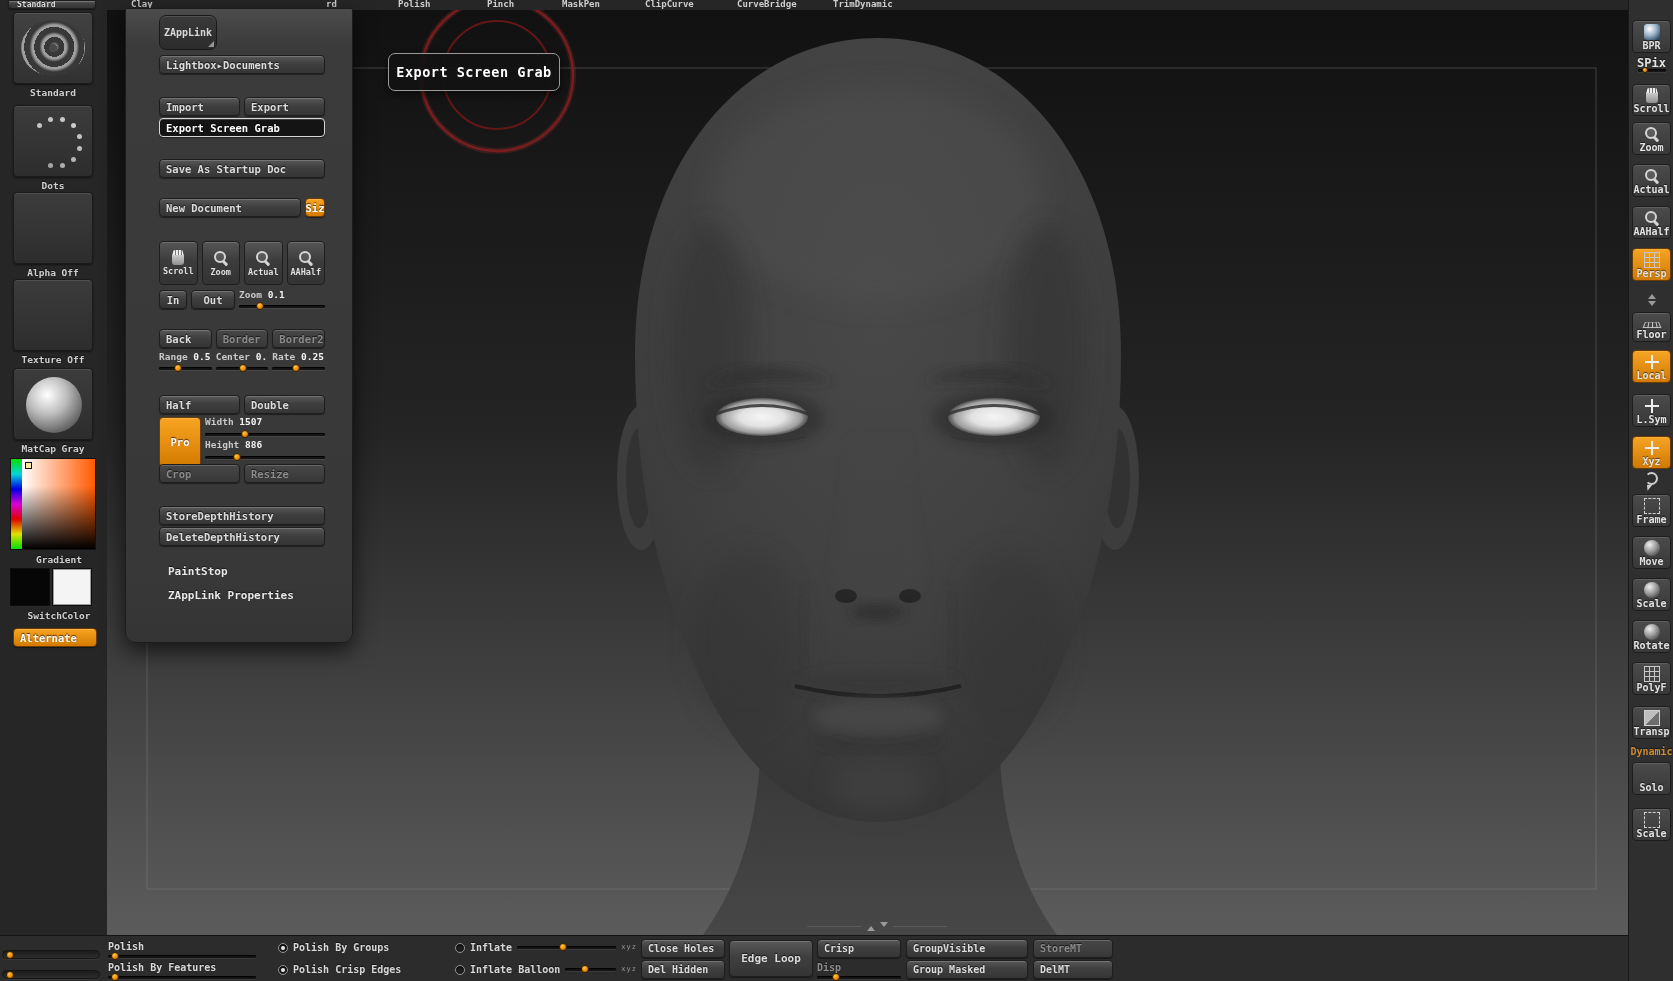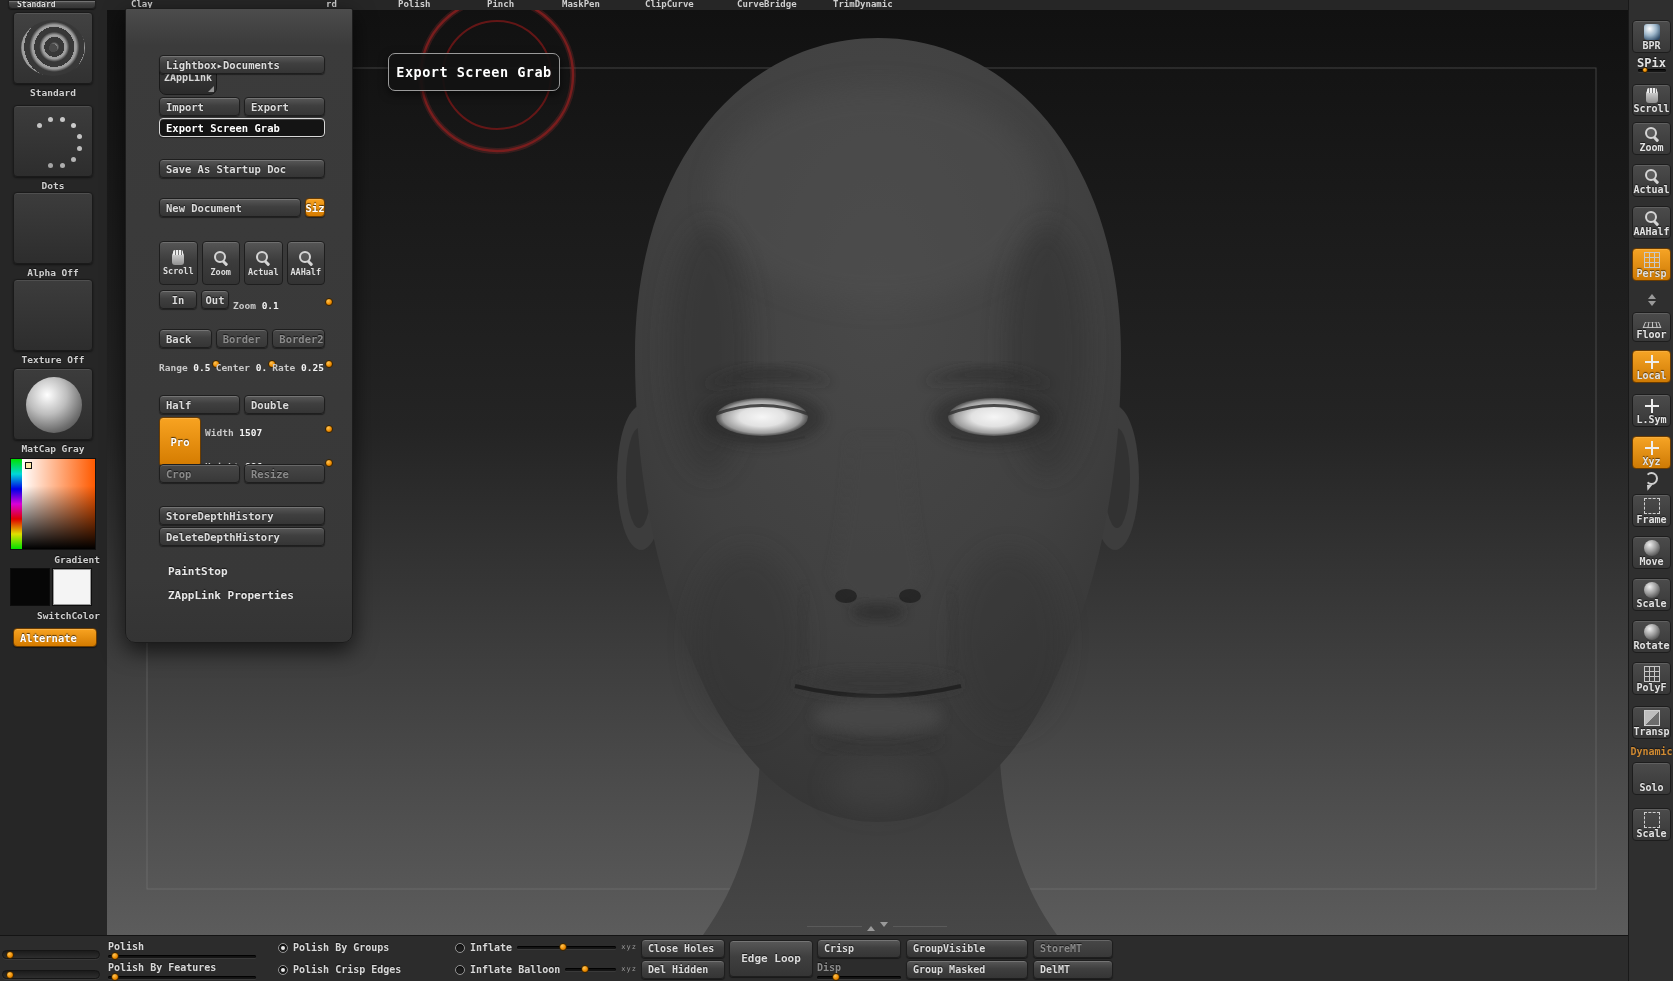--- a/index.html
+++ b/index.html
@@ -21,21 +21,21 @@
   .btn.orange { background:linear-gradient(#f8a321,#d47b00); color:#fff; border-color:#6b3c00; }
   .btn.dim { color:#8b8b8b; background:linear-gradient(#474747,#383838); }
   .btn.selected { background:#141414; border:1px solid #d8d8d8; color:#fff; }
 
   
   .track { position:relative; height:3px; background:#151515; border-radius:2px;
            box-shadow:0 1px 0 rgba(255,255,255,.07), inset 0 1px 1px #000; }
   .handle { position:absolute; top:-3px; width:8px; height:8px; border-radius:50%;
             background:radial-gradient(circle at 35% 30%, #ffc659, #ef8d00 55%, #a85a00);
             border:1px solid #3a2400; }
-  .mini-slider { position:relative; display:flex; flex-direction:row; justify-content:space-between; height:18px;margin-top:11px; }
+  .mini-slider { position:relative; display:flex; flex-direction:column; justify-content:space-between; height:18px; }
   .mini-slider .txt { font-size:9.5px; line-height:10px; color:#c9c9c9; font-weight:bold; white-space:nowrap; overflow:hidden; }
   .mini-slider .txt b { color:#f2f2f2; }
 
   
   .top-strip { position:absolute; left:0; top:0; width:1628px; height:10px; z-index:6; }
   .top-partial { position:absolute; left:8px; top:0; width:88px; height:9px;
     font-size:8px; line-height:8px; border-radius:0 0 4px 4px; padding:0 8px; }
   .top-brush { position:absolute; top:0; font-size:9px; line-height:9px; font-weight:bold; color:#cfcfcf; }
   .top-dot { position:absolute; top:8px; width:5px; height:5px; border-radius:50%;
     background:radial-gradient(circle at 35% 30%, #ffc659, #ee8c00 60%, #a85a00); }
@@ -47,21 +47,21 @@
   .rings { position:absolute; left:400px; top:10px; z-index:7; pointer-events:none; }
 
   
   .left-shelf { position:absolute; left:0; top:10px; width:107px; height:925px; z-index:4; }
   .shelf-abs { position:absolute; }
   .tile { width:80px; height:72px; background:linear-gradient(#424242,#313131);
     border:1px solid #1a1a1a; border-radius:4px; position:relative; overflow:hidden;
     box-shadow:inset 0 1px 0 rgba(255,255,255,.1), 0 1px 2px rgba(0,0,0,.5); }
   .shelf-label { font-size:9.5px; font-weight:bold; color:#cfcfcf; text-shadow:0 -1px 1px rgba(0,0,0,.6);
     width:100px; text-align:center; }
-  .shelf-label.left { text-align:right; padding-left:18px; }
+  .shelf-label.left { text-align:center; padding-left:18px; }
   .tile-swirl::before { content:""; position:absolute; inset:7px; border-radius:50%;
     background:
       radial-gradient(circle at 50% 50%, #4a4a4a 0 9%, transparent 10%),
       repeating-radial-gradient(circle at 52% 48%, #9e9e9e 0 2px, #383838 5px 10px),
       conic-gradient(#555,#8a8a8a,#4a4a4a,#7b7b7b,#555); }
   .dot-arc { position:absolute; left:23px; top:17px; width:5px; height:5px; border-radius:50%; background:#c4c4c4;
     box-shadow: 11px -6px 0 #c4c4c4, 23px -6px 0 #c8c8c8, 34px 0 0 #cccccc, 40px 11px 0 #c4c4c4,
                 40px 23px 0 #bdbdbd, 34px 34px 0 #b5b5b5, 23px 40px 0 #aeaeae, 11px 40px 0 #a5a5a5; }
   .tile-dark { background:linear-gradient(#3c3c3c,#2d2d2d); }
   .matcap-sphere { position:absolute; left:12px; top:8px; width:56px; height:56px; border-radius:50%;
@@ -79,21 +79,21 @@
 
   
   .menu-panel { position:absolute; left:125px; top:8px; width:228px; height:635px; z-index:8;
     background:linear-gradient(#4c4c4c,#3b3b3b 36px,#383838 90%,#343434);
     border:1px solid #1c1c1c; border-radius:2px 2px 10px 10px;
     box-shadow:0 8px 22px rgba(0,0,0,.65); }
   .mrow { position:absolute; left:33px; width:166px; display:flex; gap:4px; }
   .zapp { position:absolute; left:33px; top:6px; width:58px; height:35px;
     background:linear-gradient(#3a3a3a,#2b2b2b); border:1px solid #191919; border-radius:7px;
     color:#d8d8d8; font-weight:bold; font-size:10px; display:flex; align-items:center; justify-content:center;
-    box-shadow:inset 0 1px 0 rgba(255,255,255,.12); position:absolute;margin-top:45px; }
+    box-shadow:inset 0 1px 0 rgba(255,255,255,.12); position:absolute; }
   .zapp::after { content:""; position:absolute; right:2px; bottom:2px;
     border-left:6px solid transparent; border-bottom:6px solid #d8d8d8; opacity:.6; }
   .m-text { position:absolute; left:42px; font-size:11px; font-weight:bold; color:#e8e8e8;
     text-shadow:0 -1px 1px rgba(0,0,0,.7); }
   .nav-btn { flex:1; height:44px; display:flex; flex-direction:column; align-items:center; justify-content:center; gap:2px;
     background:linear-gradient(#565656,#3c3c3c 45%,#333); border:1px solid #1e1e1e; border-radius:4px;
     box-shadow:inset 0 1px 0 rgba(255,255,255,.15); }
   .nav-btn .nav-label { font-size:8.5px; font-weight:bold; color:#ddd; line-height:9px; }
 
   
@@ -357,22 +357,22 @@
         <span class="ic ic-mag"></span>
         <span class="nav-label">Actual</span>
       </div>
       <div class="nav-btn">
         <span class="ic ic-mag"></span>
         <span class="nav-label">AAHalf</span>
       </div>
     </div>
 
     <div class="mrow" style="top:281px">
-      <div class="btn center" style="width:38px">In</div>
-      <div class="btn center" style="width:28px">Out</div>
+      <div class="btn center" style="width:28px">In</div>
+      <div class="btn center" style="width:44px">Out</div>
       <div class="mini-slider" style="flex:1">
         <span class="txt"><span>Zoom</span> <b>0.1</b></span>
         <span class="track">
             <span class="handle" style="left:20%"></span>
           </span>
       </div>
     </div>
 
     <div class="mrow" style="top:320px">
       <div class="btn" style="flex:1">Back</div>

